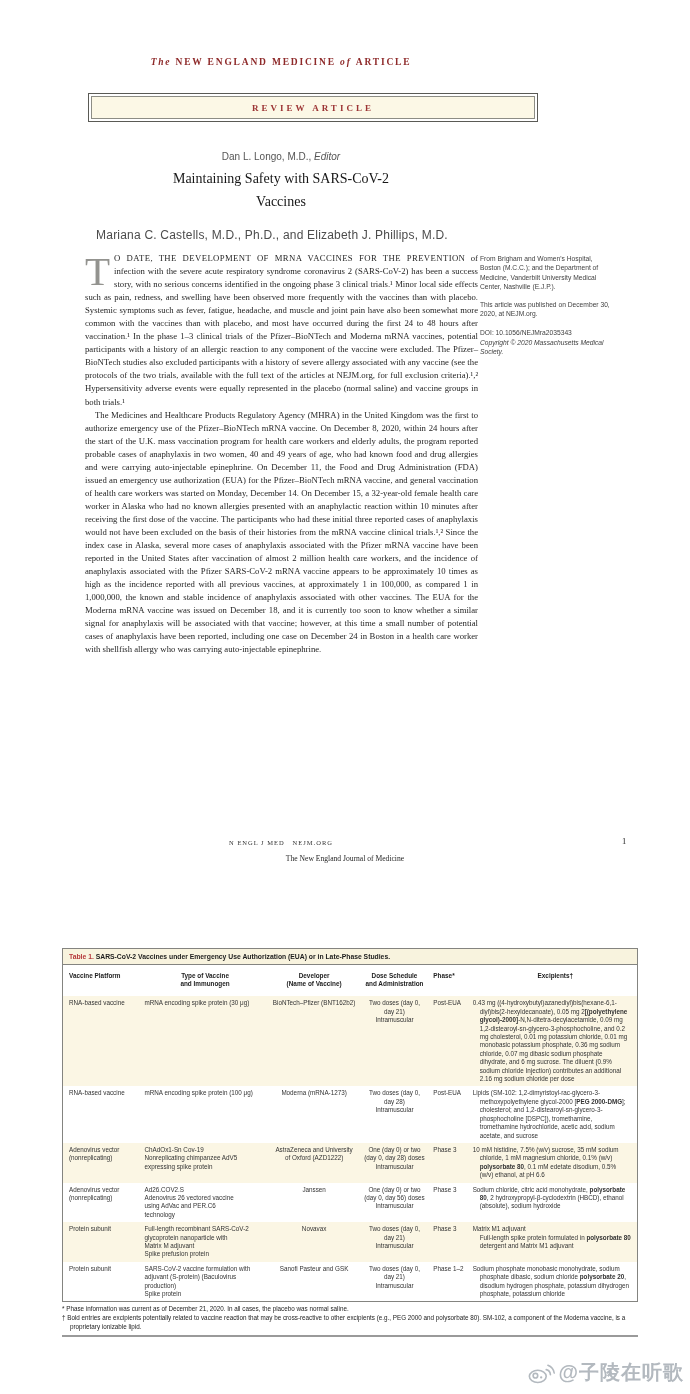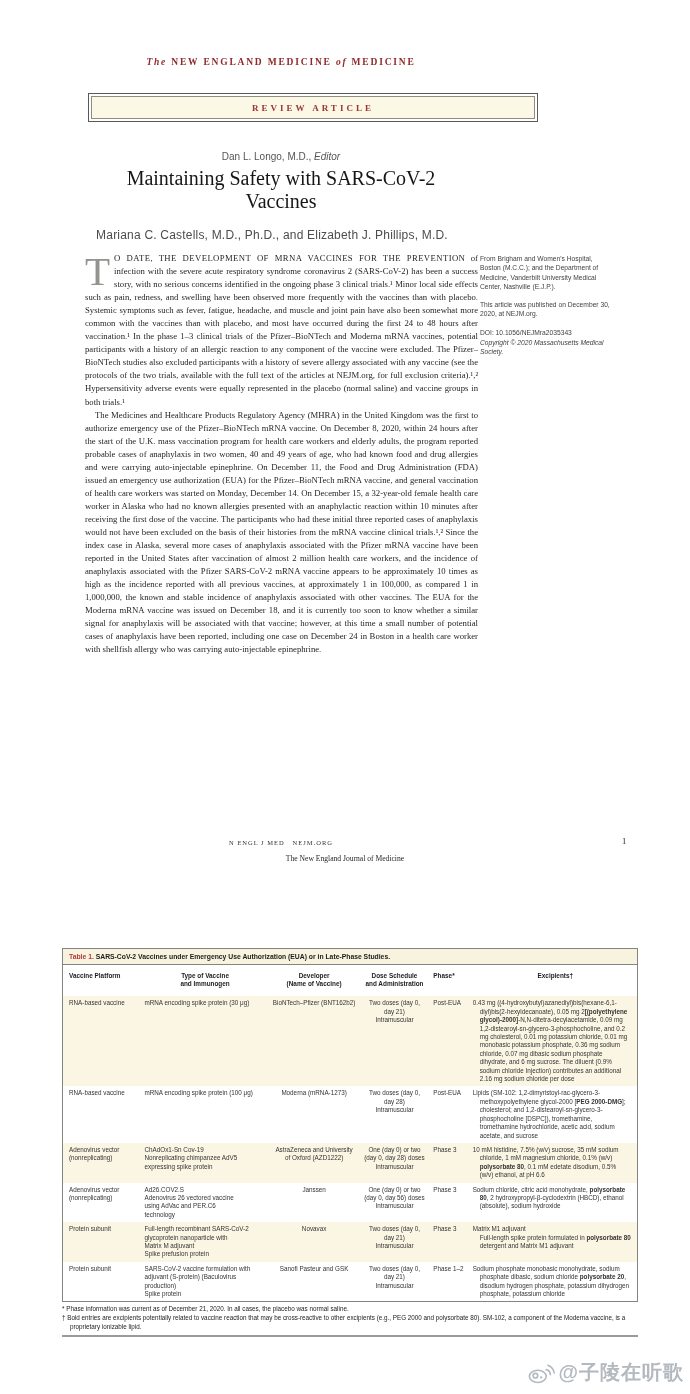--- a/index.html
+++ b/index.html
@@ -24,21 +24,21 @@
     border:1px solid #8d8d85; background:#fcf8e6; text-align:center;
     padding:6px 0 5px 0; font-size:9px; letter-spacing:3px; color:#9c3434; font-weight:600;
   }
   
   .editor-line {
     position:absolute; top:151px; left:85px; width:392px; text-align:center;
     font-family:"Liberation Sans", sans-serif; font-size:10px; color:#555;
   }
   .article-title {
     position:absolute; top:167px; left:85px; width:392px; text-align:center;
-    font-size:20px; line-height:23px; color:#161616; white-space:pre-line;
+    font-size:14px; line-height:23px; color:#161616; white-space:pre-line;
   }
   .article-authors {
     position:absolute; top:228px; left:76px; width:392px; text-align:center;
     font-family:"Liberation Sans", sans-serif; font-size:12px; color:#4c4c4c; letter-spacing:.2px;
   }
   
   .body-col {
     position:absolute; top:252px; left:85px; width:393px;
     font-size:8.7px; line-height:13.05px; text-align:justify; color:#262626;
   }
@@ -94,21 +94,21 @@
     color:#a6adb4; font-family:"Liberation Sans", sans-serif;
     font-size:20px; font-weight:600; letter-spacing:1px; opacity:.85;
   }
   .watermark svg { display:block; }
 </style>
 </head>
 <body>
 
 <div class="page">
 
-  <div class="masthead"><span class="rt-i">The </span><span>NEW ENGLAND MEDICINE </span><span class="rt-i">of </span><span>MEDICINE</span></div>
+  <div class="masthead"><span class="rt-i">The </span><span>NEW ENGLAND MEDICINE </span><span class="rt-i">of </span><span>ARTICLE</span></div>
 
   <div class="banner-outer">
     <div class="banner-inner">REVIEW ARTICLE</div>
   </div>
 
   <div class="editor-line"><span>Dan L. Longo, M.D., </span><span class="rt-i">Editor</span></div>
   <h1 class="article-title" style="font-weight:normal;">Maintaining Safety with SARS-CoV-2
 Vaccines</h1>
   <div class="article-authors">Mariana C. Castells, M.D., Ph.D., and Elizabeth J. Phillips, M.D.</div>
 

